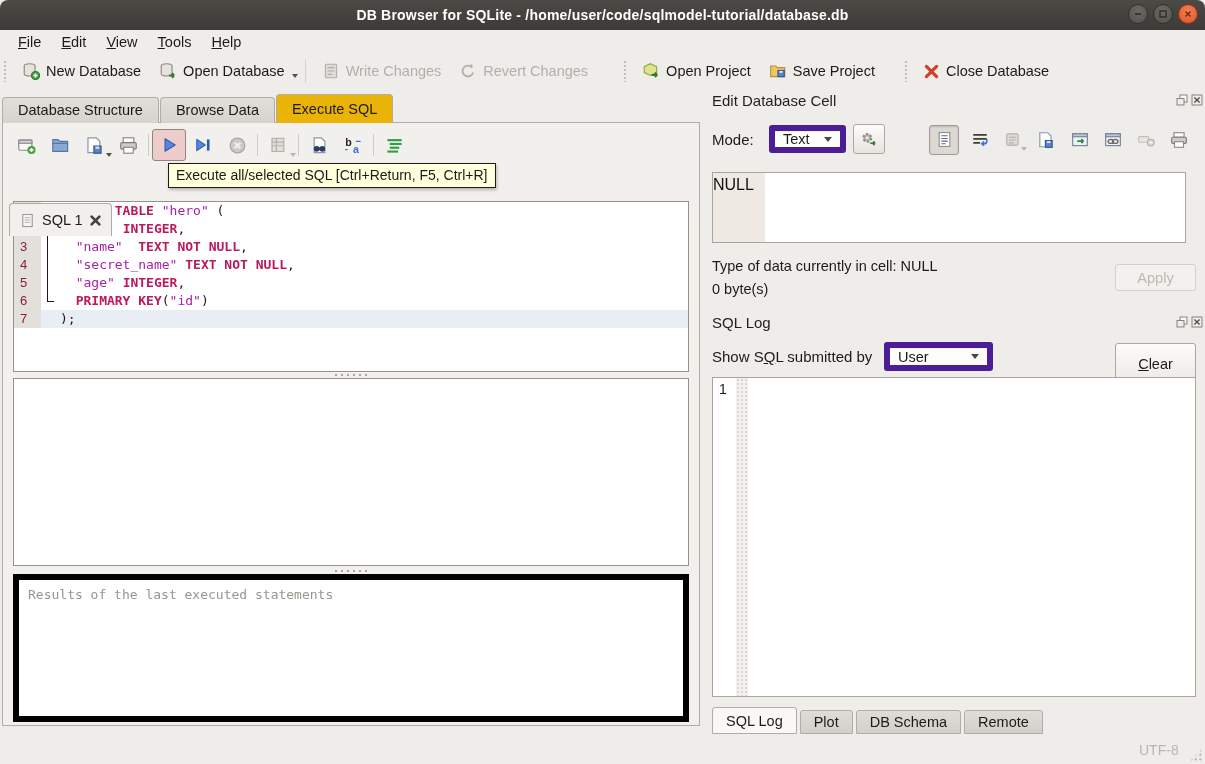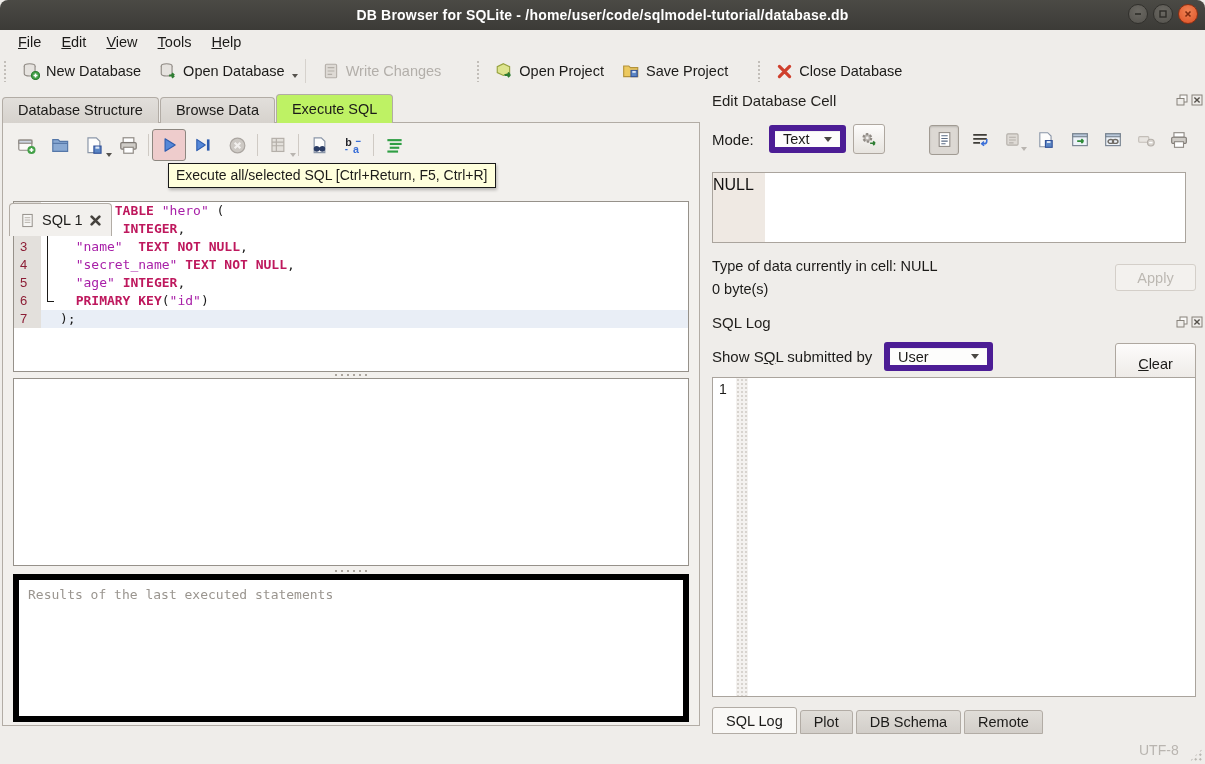--- a/index.html
+++ b/index.html
@@ -33,21 +33,21 @@
   .tbtn{display:flex;align-items:center;gap:6px;padding:4px 9px;font-size:14.5px;white-space:nowrap;}
   .tbtn.disabled{color:#b3afaa;}
   .caret{width:0;height:0;border-left:3.5px solid transparent;border-right:3.5px solid transparent;
     border-top:4px solid #55524d;margin-top:10px;margin-left:-2px;}
   .caret.dis{border-top-color:#b9b5b0;}
 
   
   .main-tabs{position:absolute;left:2px;top:94px;display:flex;align-items:flex-end;height:29px;z-index:3;}
   .mtab{background:linear-gradient(#e2dfdb,#d6d2cd);border:1px solid #b2aca5;border-bottom:none;
     border-radius:4px 4px 0 0;padding:4px 15px 5px;font-size:14.5px;height:26px;margin-right:1px;}
-  .mtab.active{background:#bef264;height:29px;padding-top:6px;position:relative;z-index:4;}
+  .mtab.active{background:#eab308;height:29px;padding-top:6px;position:relative;z-index:4;}
 
   .left-panel{position:absolute;left:2px;top:122px;width:698px;height:604px;
     background:#f2f0ed;border:1px solid #b2aca5;z-index:2;}
 
   
   .sqlbar{position:absolute;left:6px;top:3px;height:38px;display:flex;align-items:center;}
   .ibx{width:34px;height:32px;display:flex;align-items:center;justify-content:center;flex:none;position:relative;}
   .ibx.hovered{border:1px solid #8d8780;border-radius:3px;background:linear-gradient(#f8f7f5,#ecc 0) ,linear-gradient(#f8f7f5,#eceae6);}
   .vsep{width:1px;height:22px;background:#cfcac4;margin:0 3px;flex:none;}
 
@@ -181,20 +181,27 @@
     </div>
     <div class="caret"></div>
     <div class="tsep"></div>
     <div class="tbtn disabled">
       <svg width="18" height="18" viewBox="0 0 16 16">
         <rect x="3" y="2" width="10" height="12" rx="1" fill="#dedad5" stroke="#b4afa9"></rect>
         <path d="M5 5h6M5 8h6M5 11h4" stroke="#b4afa9"></path>
       </svg>
       <span>Write Changes</span>
     </div>
+    <div class="tbtn disabled">
+      <svg width="18" height="18" viewBox="0 0 16 16">
+        <path d="M12.6 9.2a4.8 4.8 0 1 1-1.2-4.5" fill="none" stroke="#b4afa9" stroke-width="1.6"></path>
+        <path d="M11.6 1.6l.5 3.6-3.5-.7z" fill="#b4afa9"></path>
+      </svg>
+      <span>Revert Changes</span>
+    </div>
     <div class="thandle" style="margin-left:26px"></div>
     <div class="tbtn">
       <svg width="18" height="18" viewBox="0 0 16 16">
         <path d="M7.5 1.5l5.5 2.7v5.2L7.5 12 2 9.4V4.2z" fill="#dde48e" stroke="#97a23f"></path>
         <path d="M8.5 11.5h5m0 0l-2-2m2 2l-2 2" fill="none" stroke="#2e7d32" stroke-width="1.7"></path>
       </svg>
       <span>Open Project</span>
     </div>
     <div class="tbtn">
       <svg width="18" height="18" viewBox="0 0 16 16">

